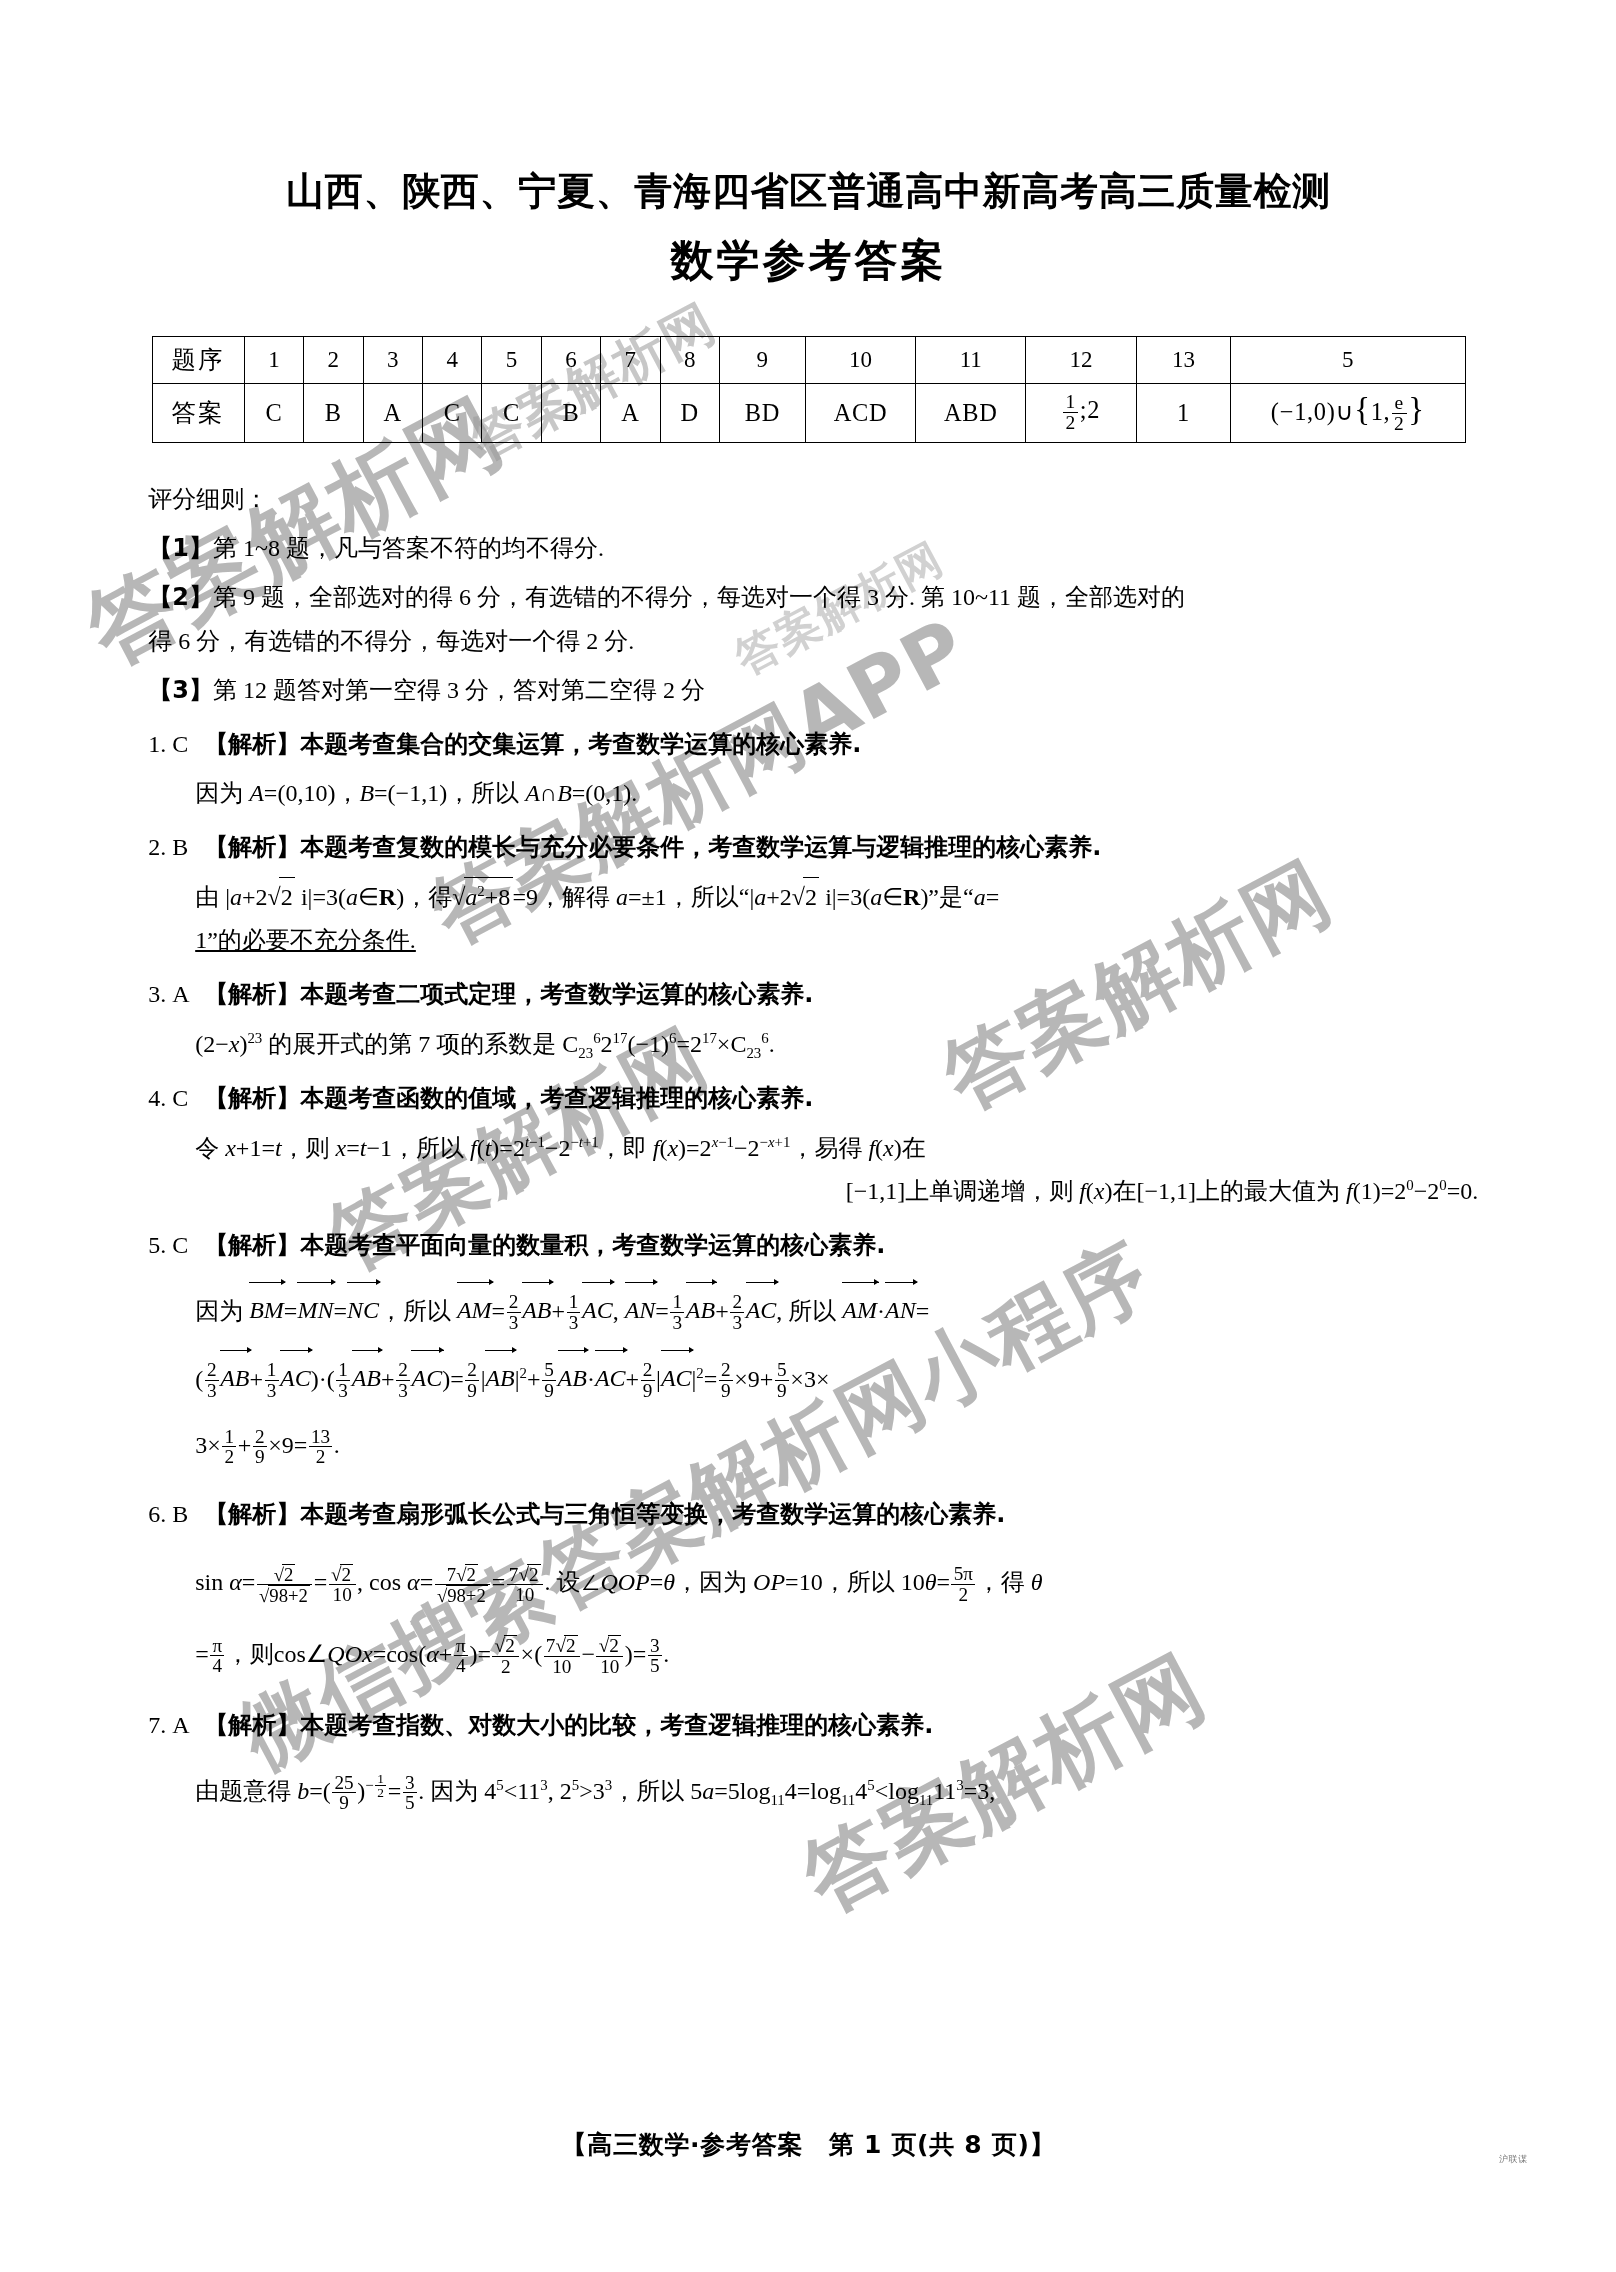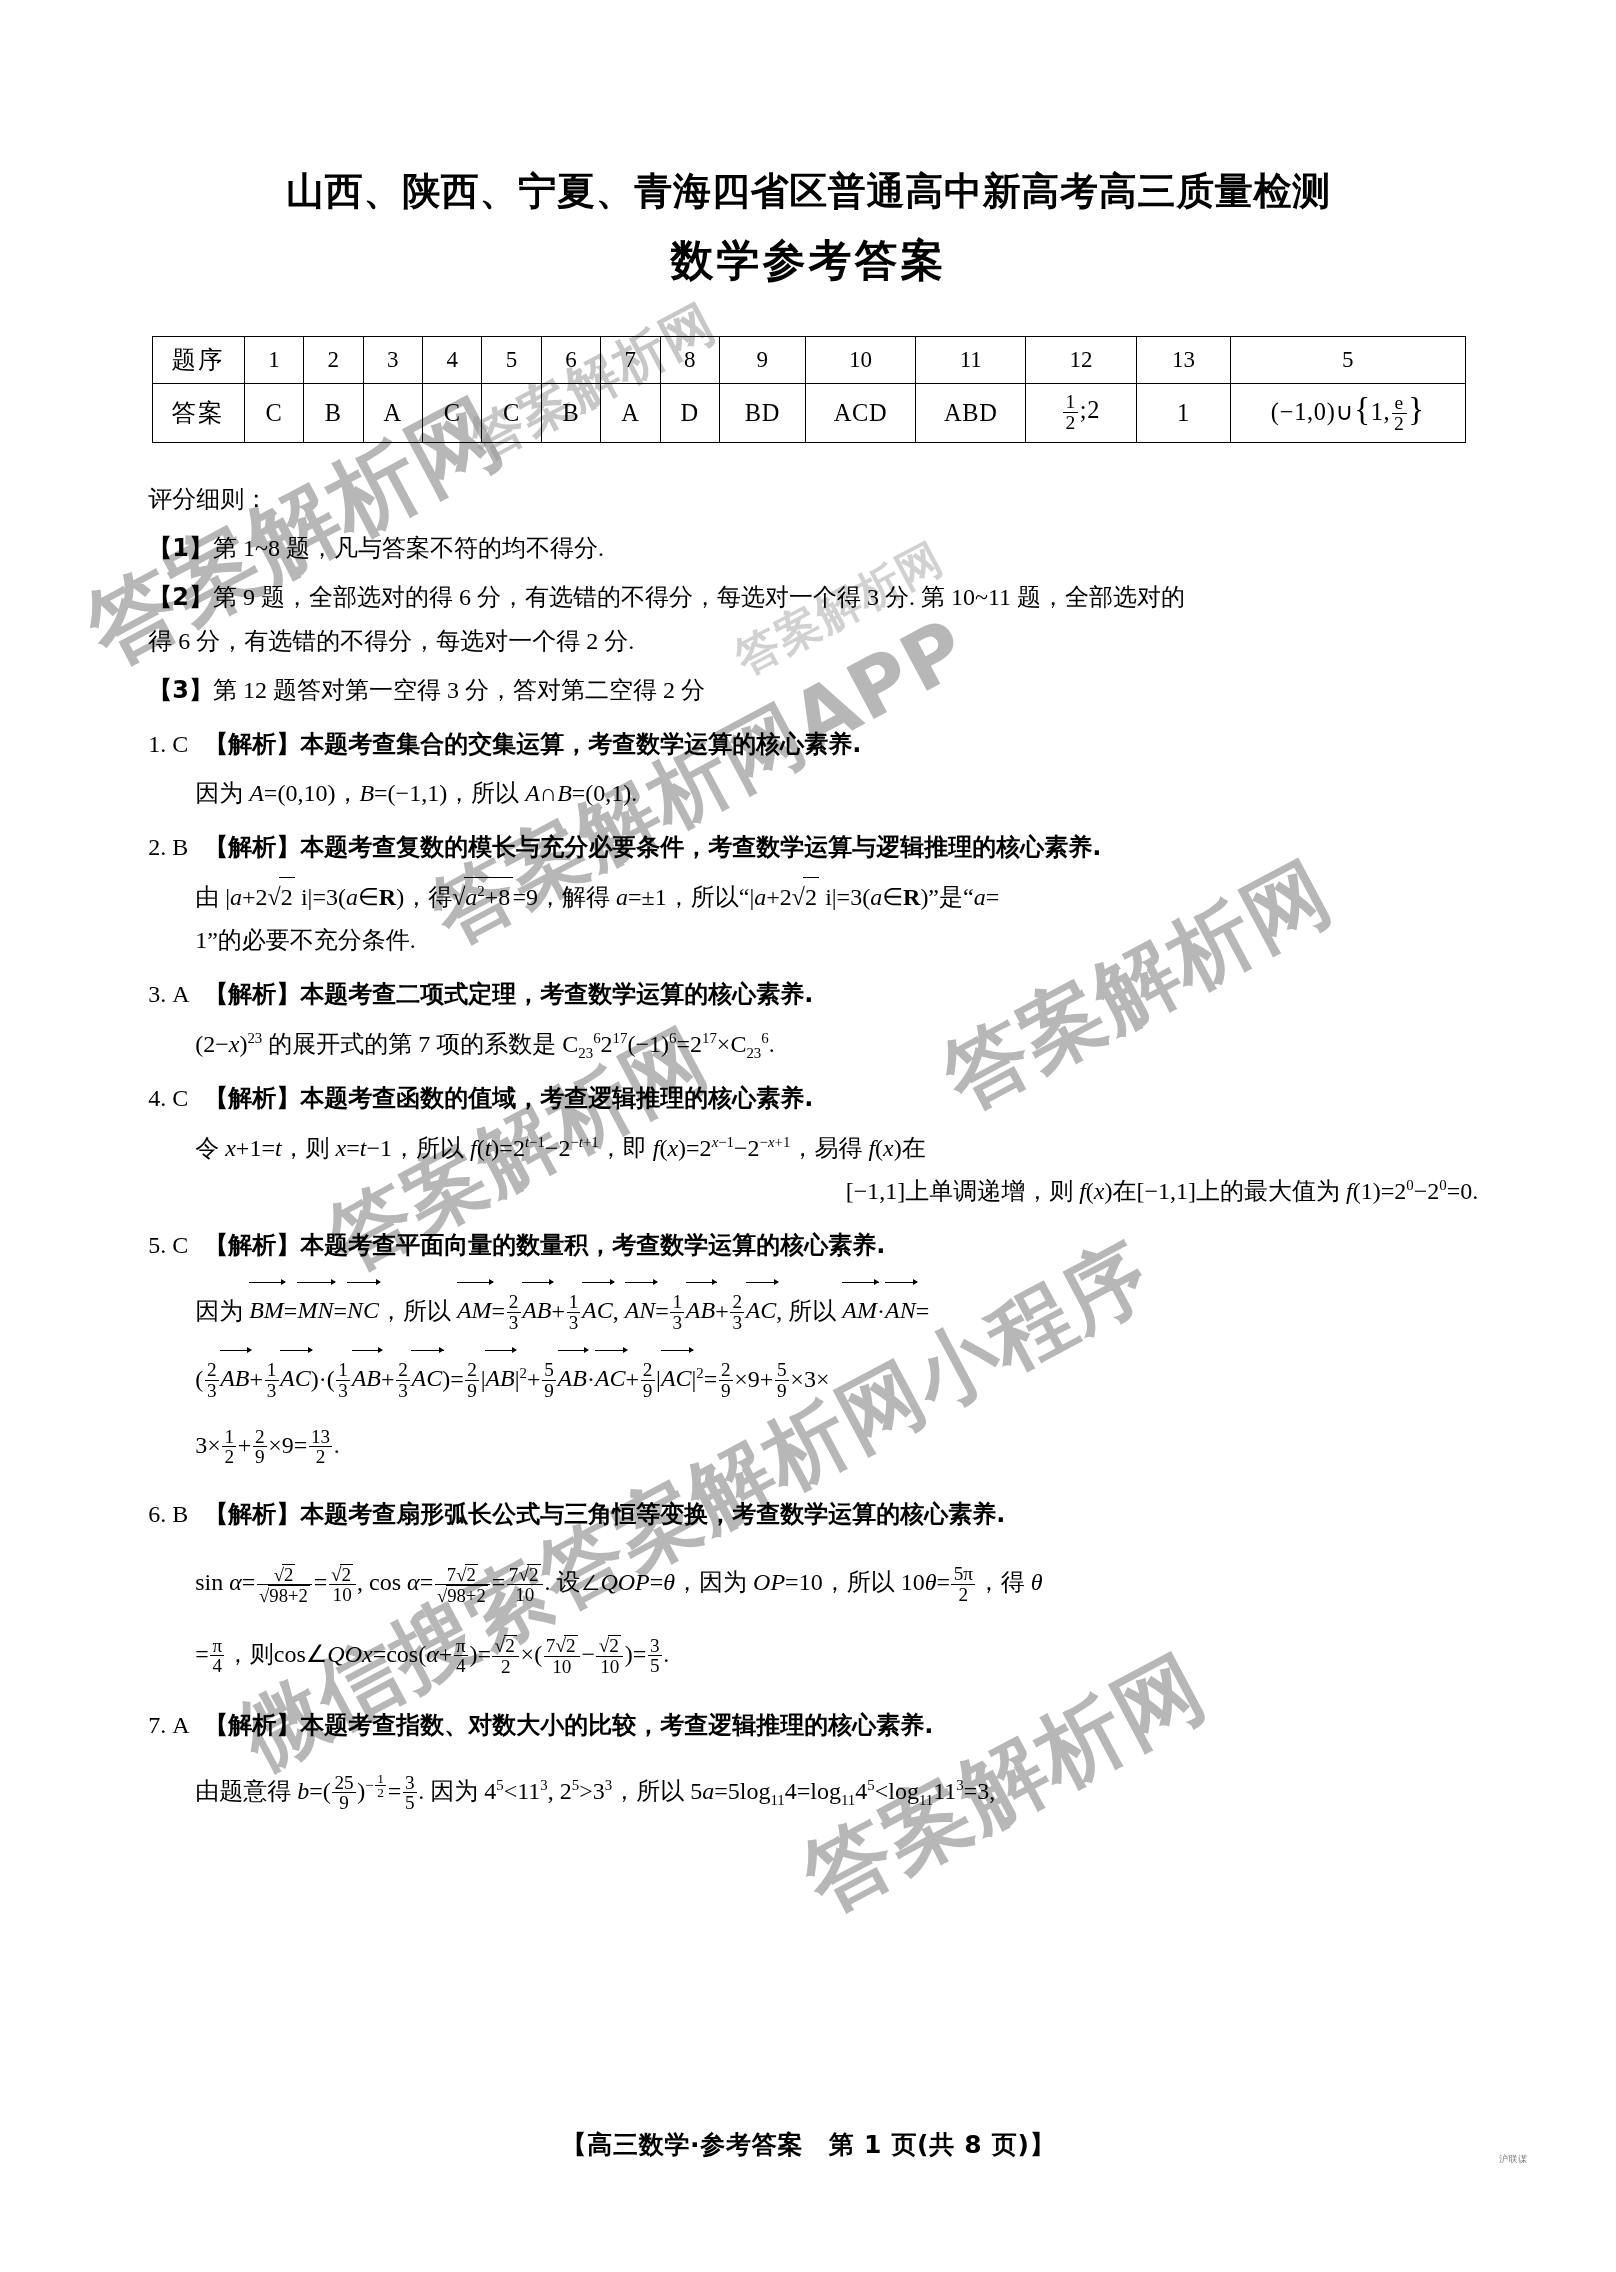--- a/index.html
+++ b/index.html
@@ -304,21 +304,21 @@
       <div class="p tight indent">
         因为 <span class="mathy">A</span>=(0,10)，<span class="mathy">B</span>=(−1,1)，所以 <span class="mathy">A</span>∩<span class="mathy">B</span>=(0,1).
       </div>
 
       <div class="p">
         <span class="qnum"><span>2.</span>&nbsp;<span>B</span></span><span class="bold-cn">【解析】</span><span class="bold-cn">本题考查复数的模长与充分必要条件，考查数学运算与逻辑推理的核心素养.</span>
       </div>
       <div class="p tight indent">
         由 |<span class="mathy">a</span>+2<span class="radsign">√</span><span class="sqrt">2</span>&nbsp;i|=3(<span class="mathy">a</span>∈<strong>R</strong>)，得<span class="radsign">√</span><span class="sqrt"><span class="mathy">a</span><sup class="s">2</sup>+8</span>=9，解得 <span class="mathy">a</span>=±1，所以“|<span class="mathy">a</span>+2<span class="radsign">√</span><span class="sqrt">2</span>&nbsp;i|=3(<span class="mathy">a</span>∈<strong>R</strong>)”是“<span class="mathy">a</span>=
       </div>
-      <div class="p tight indent" style="margin-top:4.4px;">
+      <div class="p tight indent" style="margin-top:4.4px;text-decoration:underline;">
         1”的必要不充分条件.
       </div>
 
       <div class="p">
         <span class="qnum"><span>3.</span>&nbsp;<span>A</span></span><span class="bold-cn">【解析】</span><span class="bold-cn">本题考查二项式定理，考查数学运算的核心素养.</span>
       </div>
       <div class="p tight indent">
         (2−<span class="mathy">x</span>)<sup class="s">23</sup> 的展开式的第 7 项的系数是 C<sub class="s">23</sub><sup class="s">6</sup>2<sup class="s">17</sup>(−1)<sup class="s">6</sup>=2<sup class="s">17</sup>×C<sub class="s">23</sub><sup class="s">6</sup>.
       </div>
 

